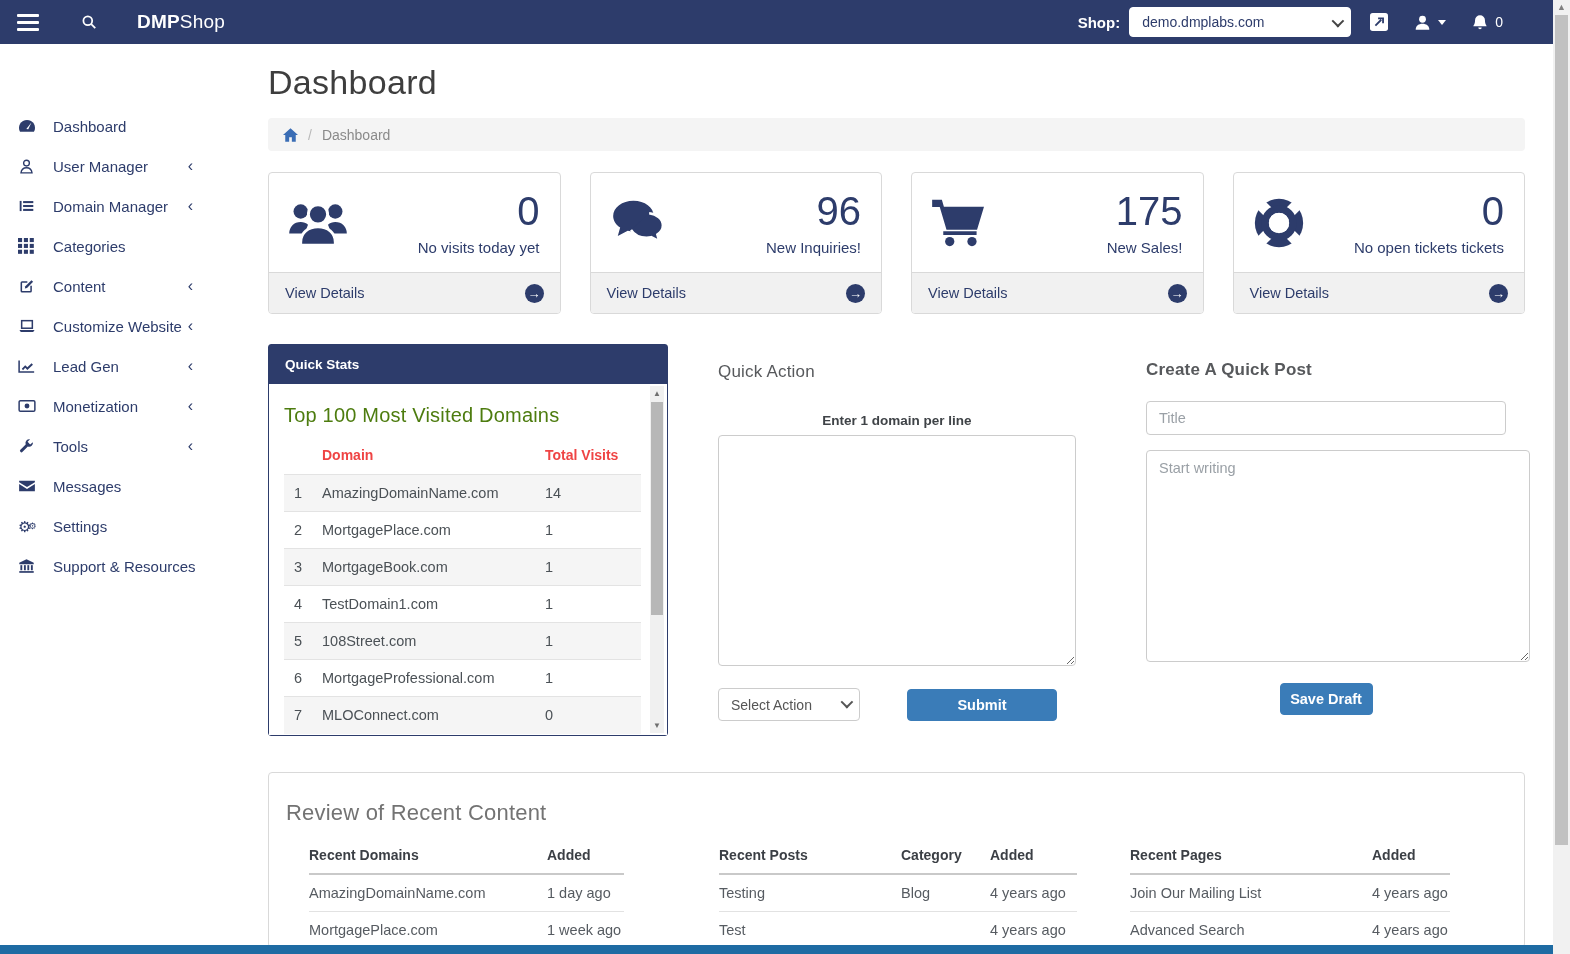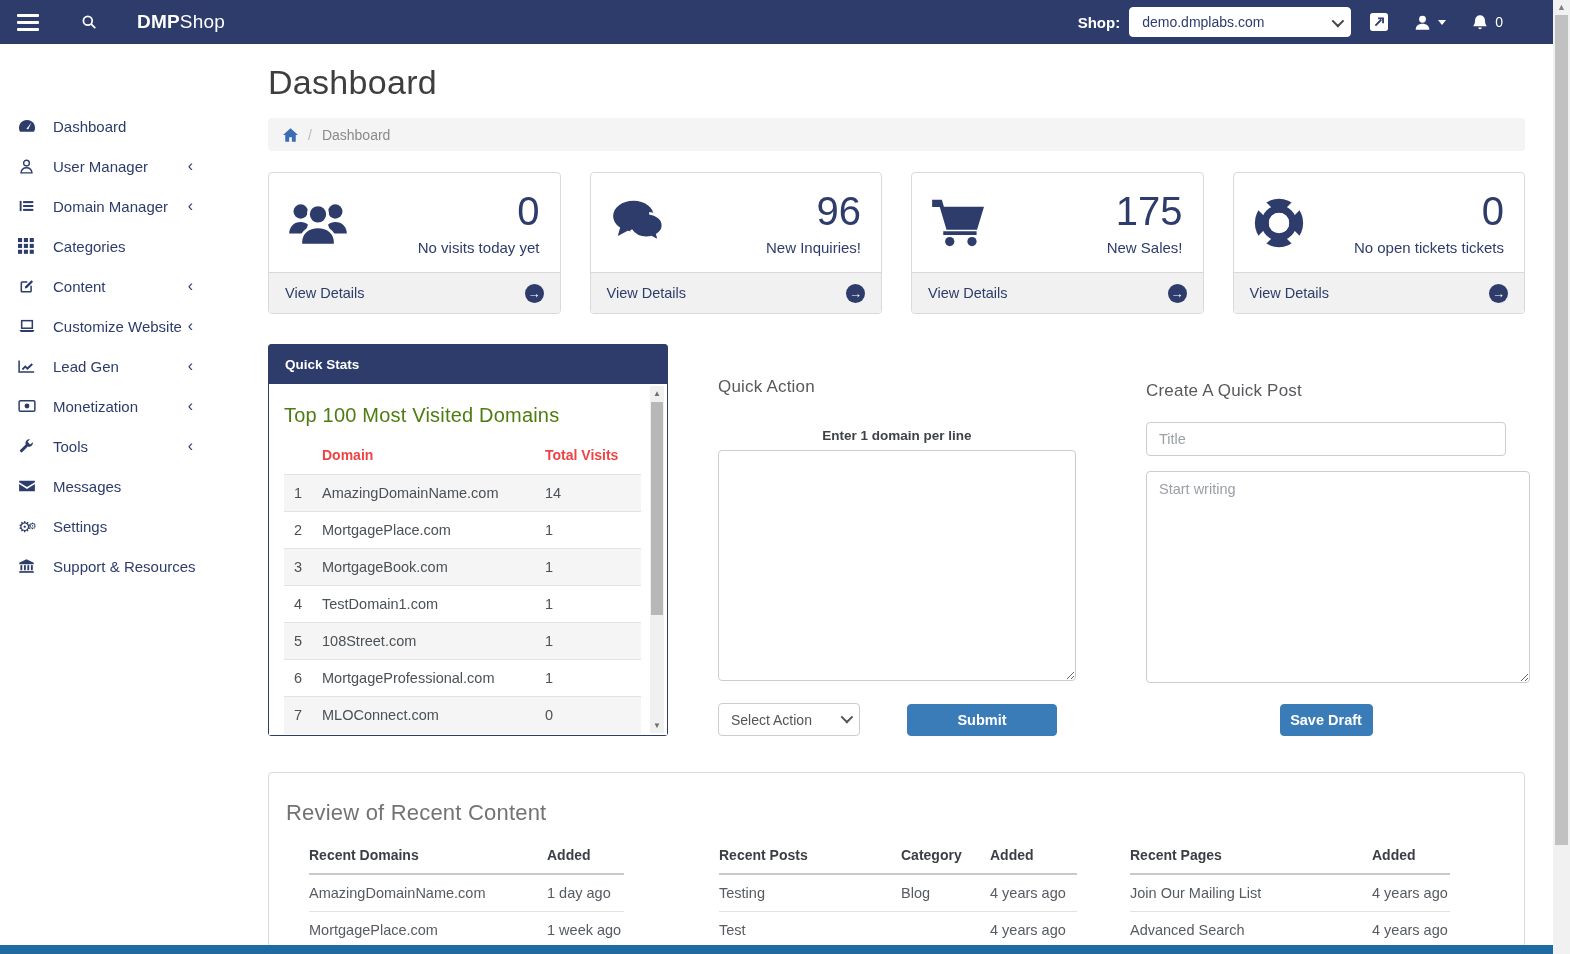--- a/index.html
+++ b/index.html
@@ -65,21 +65,21 @@
   .card-ic{width:80px;color:var(--navy);display:flex;align-items:center;}
   .card-stats{margin-left:auto;text-align:right;}
   .card-value{font-size:40px;color:var(--navy);line-height:1.05;}
   .card-label{font-size:15px;color:var(--navy);margin-top:7px;}
   .card-footer{border-top:1px solid #d9d9d9;background:#f1f1f1;height:41px;display:flex;
     align-items:center;padding:0 16px;color:var(--navy);font-size:14.5px;cursor:pointer;}
   .circle-arrow{margin-left:auto;width:19px;height:19px;border-radius:50%;background:var(--navy);
     color:#fff;font-size:13px;line-height:19px;text-align:center;}
 
   
-  .middle-row{margin-top:30px;display:flex;align-items:flex-end;}
+  .middle-row{margin-top:30px;display:flex;}
 
   
   .qs-panel{width:400px;border:1px solid var(--navy);border-radius:3px;}
   .qs-header{background:var(--navy);color:#fff;font-weight:bold;font-size:13.5px;padding:12px 16px;}
   .qs-body{position:relative;height:351px;background:#fff;overflow:hidden;padding:20px 24px 0 15px;}
   .qs-title{font-size:20px;color:#4d7c0f;font-weight:400;margin-bottom:12px;letter-spacing:.2px;}
   .qs-table{width:357px;border-collapse:collapse;font-size:14.5px;color:#4b5156;}
   .qs-table th{font-size:14px;color:#ef4444;text-align:left;padding:8px 0 11px;}
   .qs-table td{padding:0;height:37px;border-top:1px solid #e3e3e3;}
   .qs-table .c-rank{width:38px;padding-left:10px;}
@@ -102,21 +102,21 @@
   .action-select-wrap select{width:100%;height:100%;border:1px solid #ccc;border-radius:4px;
     background:#fff;color:#555;font-size:14px;font-family:inherit;padding:0 24px 0 12px;
     appearance:none;-webkit-appearance:none;}
   .action-select-wrap .sel-chev::before{border-color:#555;}
   .btn-blue{background:var(--btn-blue);border:1px solid var(--btn-blue);border-radius:4px;
     color:#fff;font-weight:bold;font-size:14.5px;font-family:inherit;cursor:pointer;}
   .submit-btn{width:150px;height:32px;margin-left:47px;}
 
   
   .qp-col{width:360px;margin-left:70px;}
-  .qp-col .sec-title{margin-top:26px;}
+  .qp-col .sec-title{margin-top:16px;font-weight:bold;}
   .qp-title-input{width:360px;height:34px;border:1px solid #ccc;border-radius:4px;margin-top:21px;
     font-family:inherit;font-size:14.5px;padding:0 12px;color:#444;}
   .qp-body-textarea{width:384px;height:212px;border:1px solid #ccc;border-radius:4px;margin-top:15px;
     font-family:inherit;font-size:14.5px;padding:9px 12px;color:#444;resize:both;}
   ::placeholder{color:#9aa0a6;opacity:1;}
   .save-btn{display:block;width:93px;height:32px;margin:17px auto 0;}
 
   
   .review-card{margin-top:36px;border:1px solid #d9d9d9;border-radius:4px;height:176px;
     overflow:hidden;padding:27px 20px 0 17px;background:#fff;}

